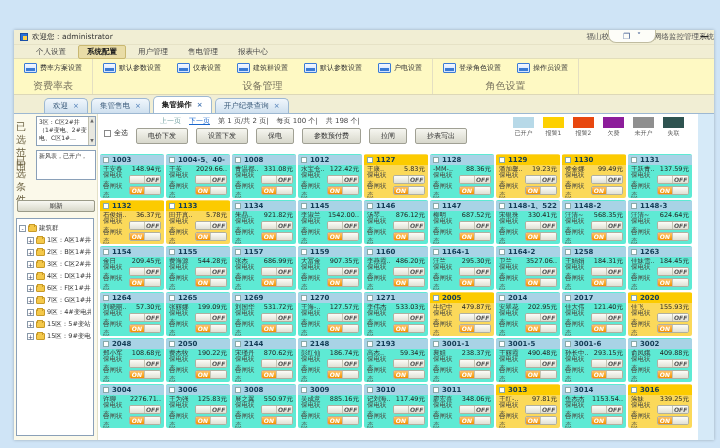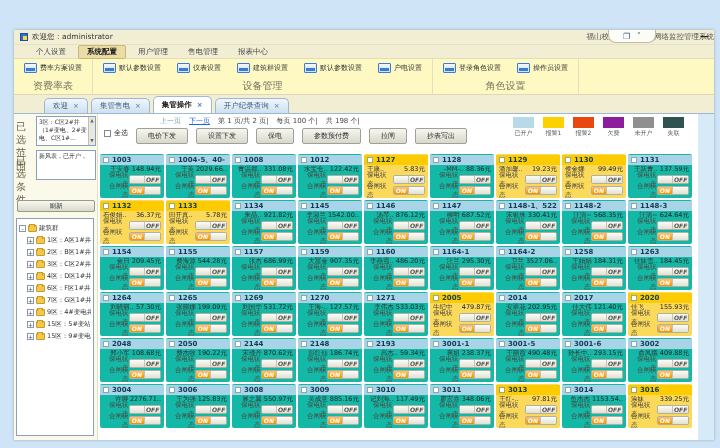--- a/index.html
+++ b/index.html
@@ -64,21 +64,21 @@
   .chk { width:7px; height:7px; border:1px solid #888; background:#fff; }
   .tbtn { font-size:7px; color:#333; background:linear-gradient(#f6f6f0,#d8d8cc); border:1px solid #a0a094; border-radius:2px; padding:2px 11px; }
   .legend { position:absolute; right:14px; top:3px; display:flex; gap:9px; }
   .lgitem { display:flex; flex-direction:column; align-items:center; gap:1px; }
   .lgsq { width:21px; height:11px; }
   .lglabel { font-size:6px; color:#555; }
 
   
   .grid { position:absolute; left:2px; top:40px; display:grid; grid-template-columns:repeat(9,64px); grid-auto-rows:44px; gap:2px; }
   .card { border-radius:2px; overflow:hidden; font-size:6.5px; padding:1px 0; }
-  .card.b { background:#14b8a6;text-align:right; }
+  .card.b { background:#5eead4; }
   .card.b .chead { background:#a9d3e6; }
   .card.y { background:#fbd95a; }
   .card.y .chead { background:#fccb00; }
   .chead { height:10px; display:flex; align-items:center; gap:3px; padding:0 3px; }
   .room { font-size:7px; font-weight:bold; color:#123c55; white-space:nowrap; overflow:hidden; }
   .cb { width:6px; height:6px; border:1px solid #8aa; background:#fff; flex-shrink:0; }
   .crow { display:flex; justify-content:space-between; gap:2px; padding:0 3px; height:9px; line-height:9px; color:#333; }
   .cname { flex:1; overflow:hidden; white-space:nowrap; }
   .camt { flex-shrink:0; color:#222; }
   .srow { display:flex; align-items:center; justify-content:space-between; padding:0 3px; height:11px; }

